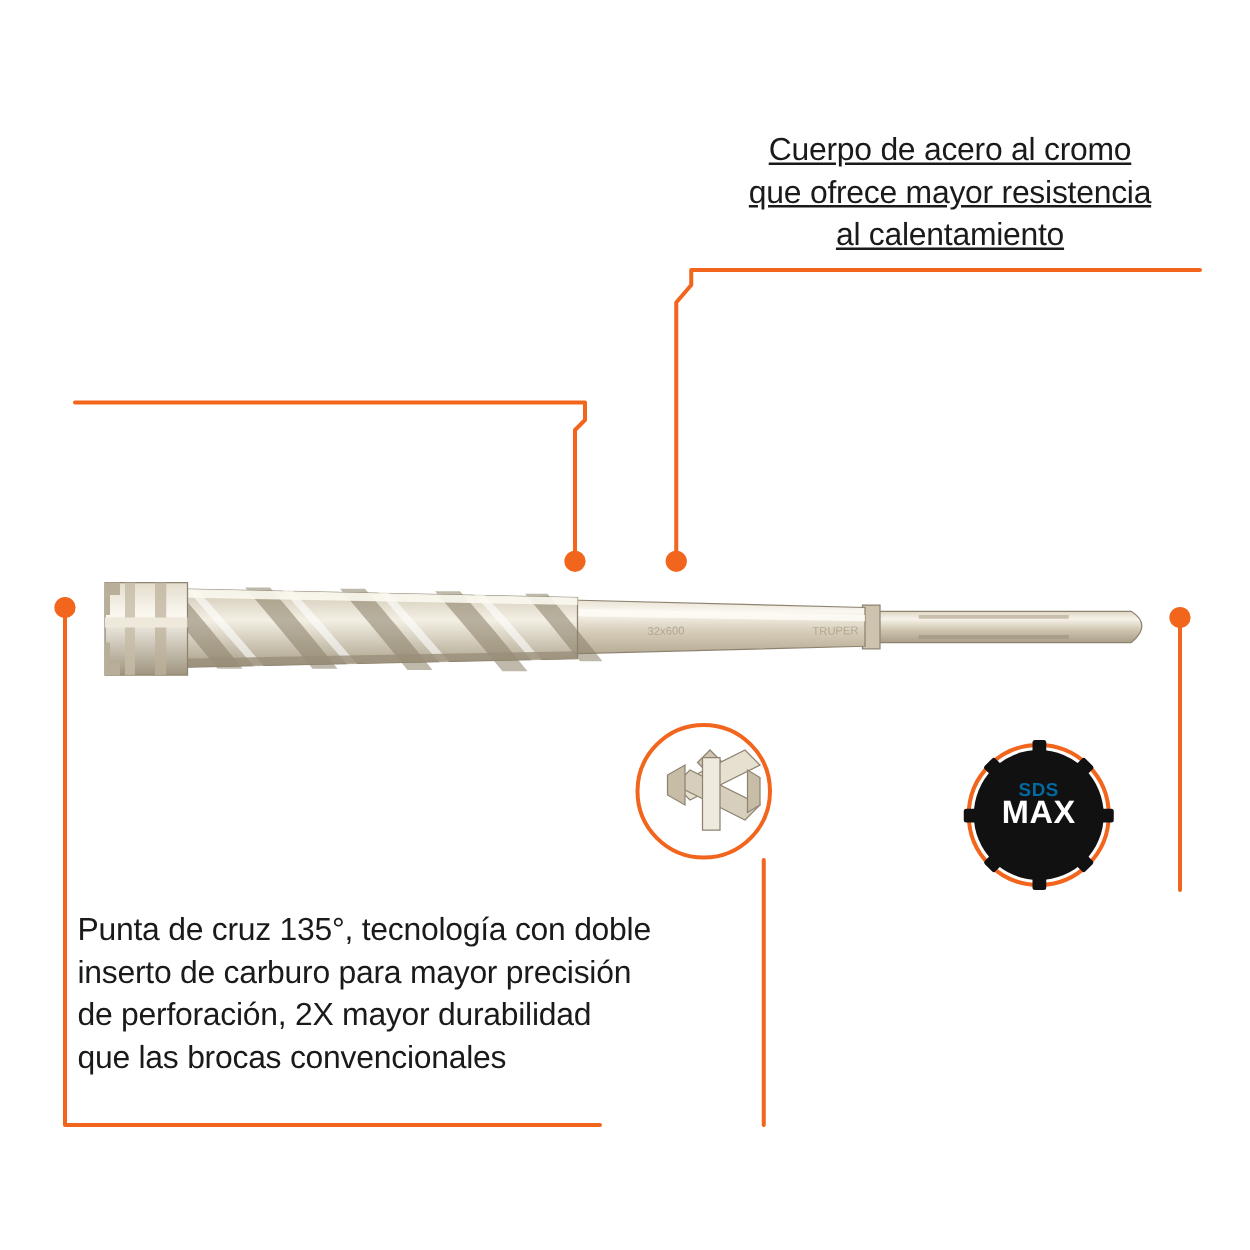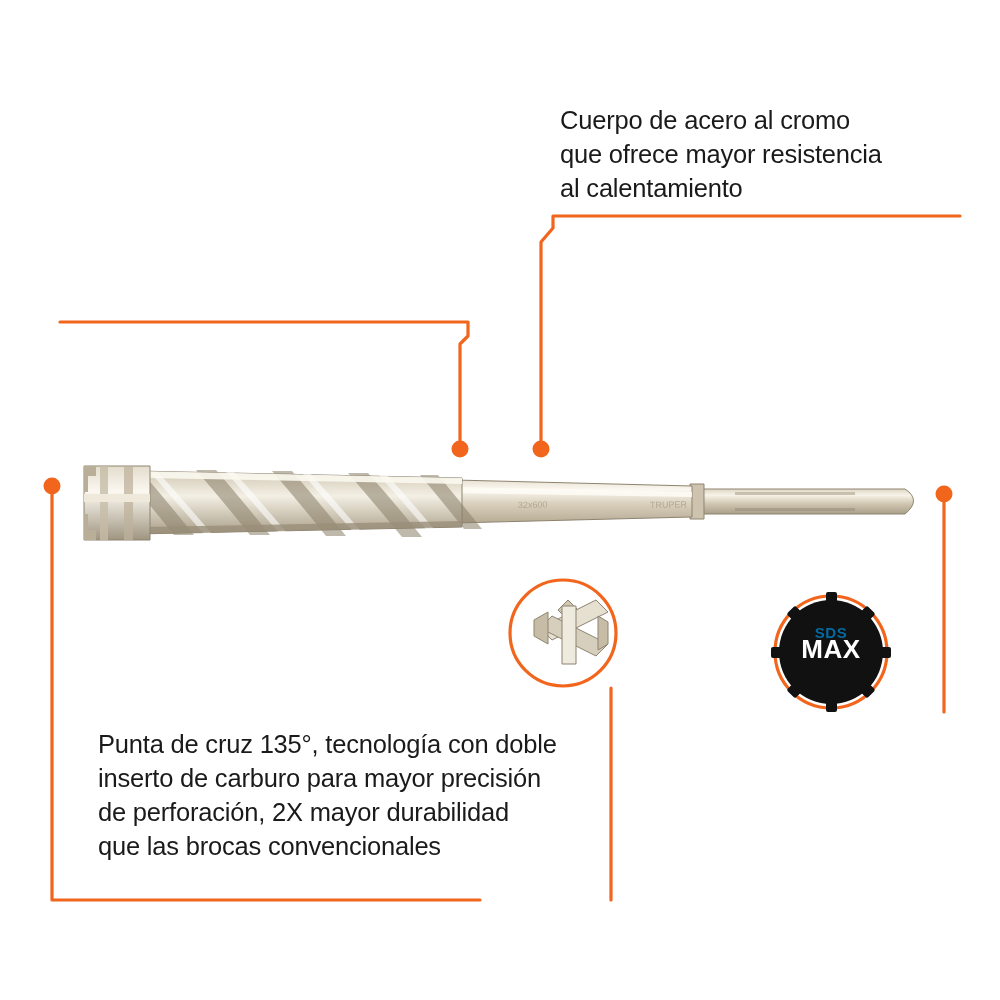--- a/index.html
+++ b/index.html
@@ -20,34 +20,34 @@
     color: #1a1a1a;
     font-size: 25.5px;
     line-height: 1.33;
     letter-spacing: -0.2px;
     white-space: pre-line;
   }
   #text-top-right {
     top: 104px;
     left: 560px;
     width: 400px;
-    text-align: left;
+    text-align: center;
+    text-decoration: underline;
   }
   #text-top-left {
     top: 246px;
     left: 56px;
     width: 460px;
     text-align: left;
   }
   #text-bottom-left {
     top: 728px;
     left: 62px;
     width: 560px;
     text-align: left;
-    margin-left: 36px;
   }
   svg.overlay {
     position: absolute;
     top: 0;
     left: 0;
     width: 1000px;
     height: 1000px;
   }
   .sds-badge {
     position: absolute;

